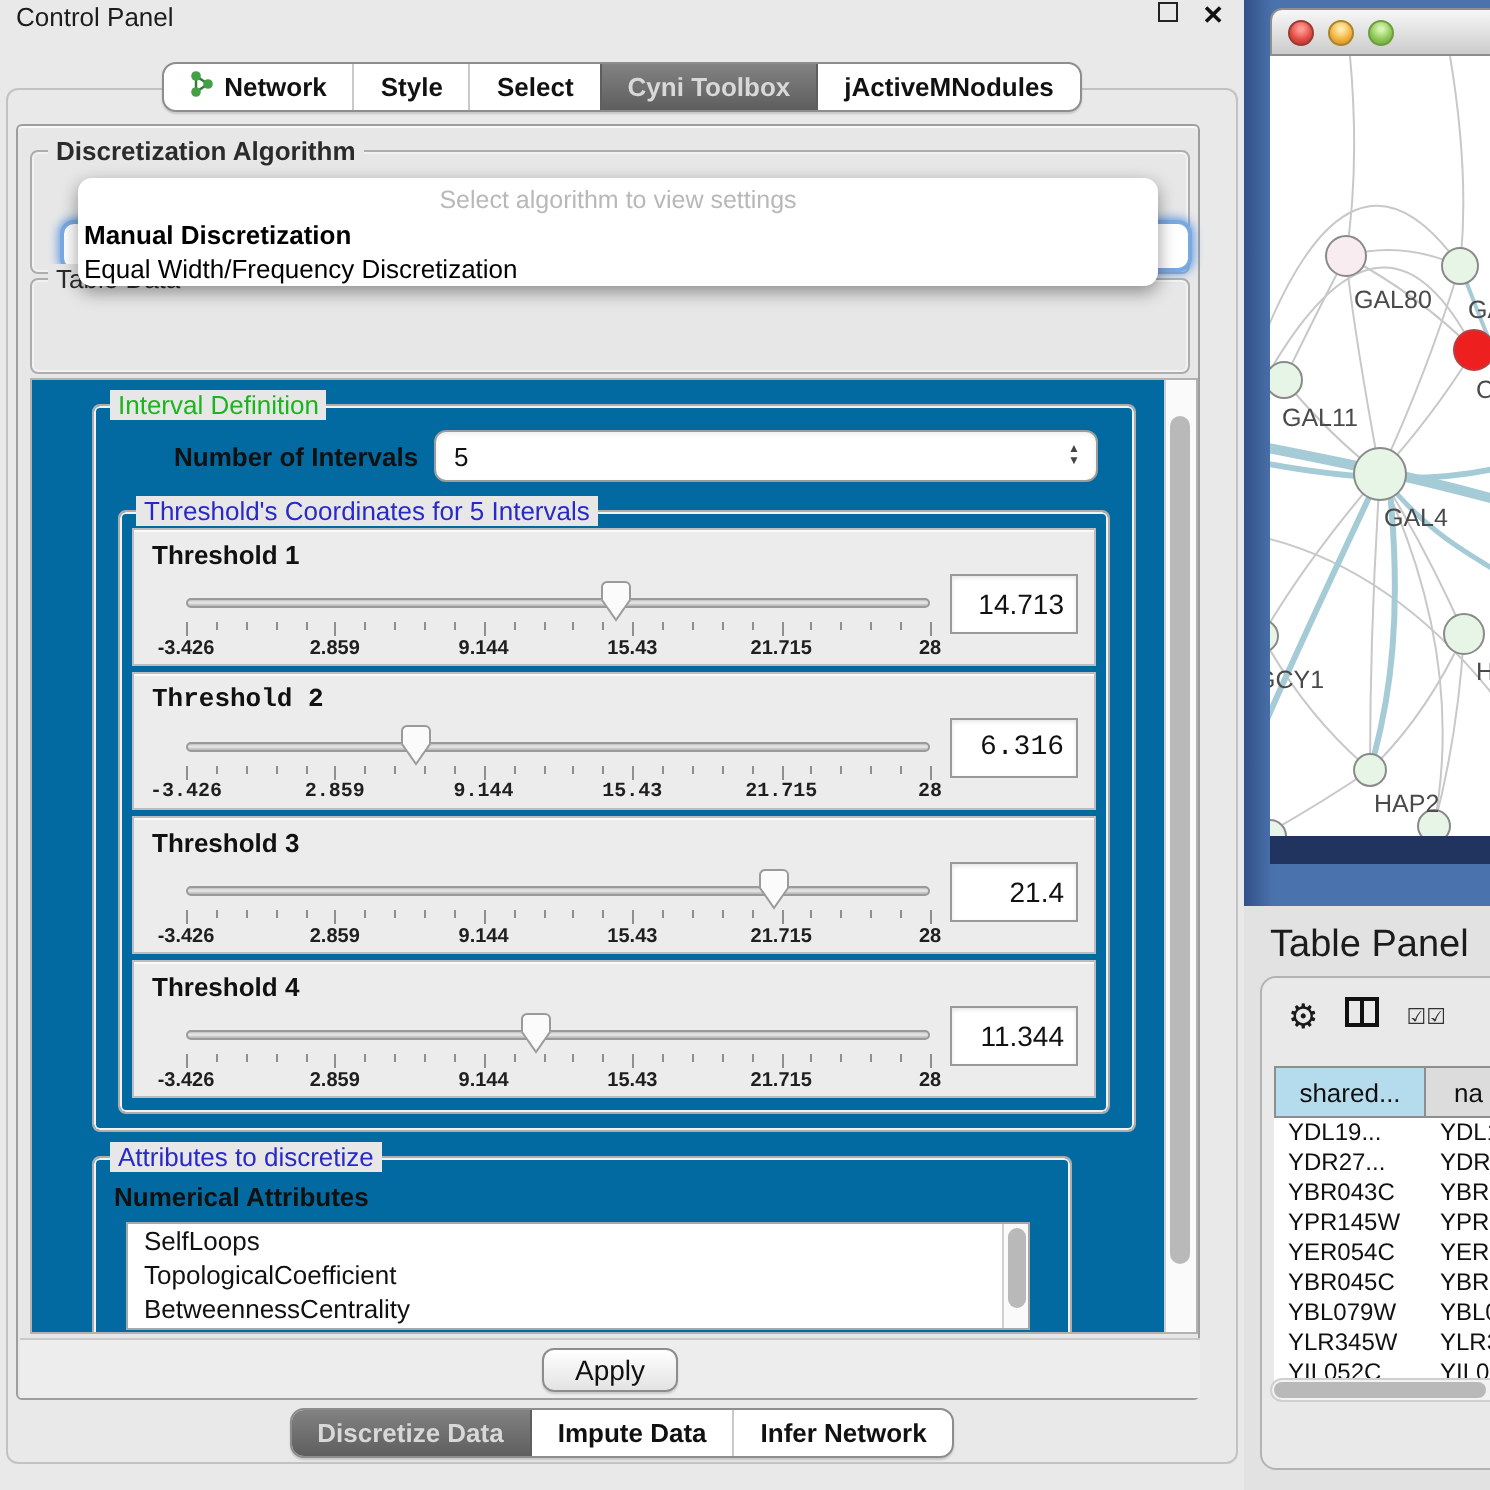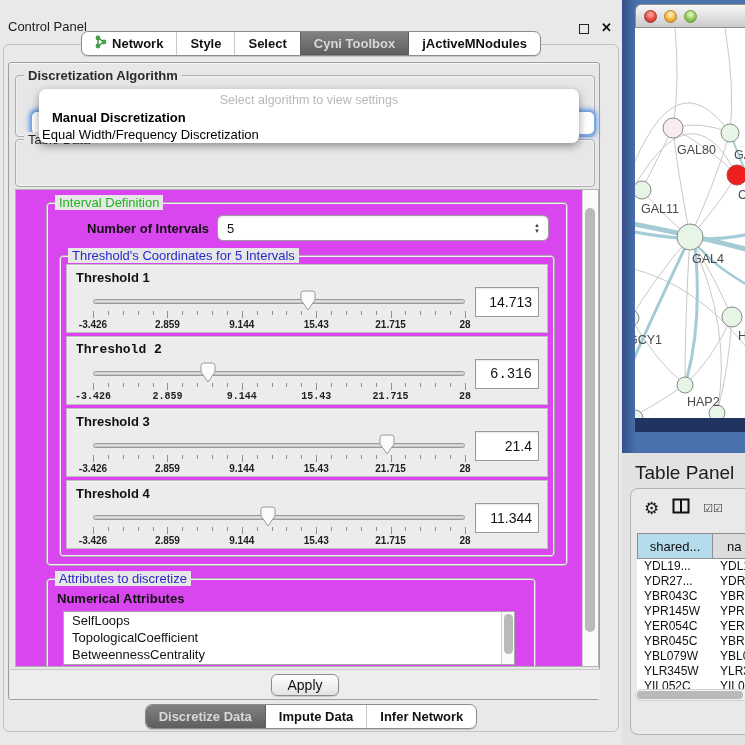--- a/index.html
+++ b/index.html
@@ -1,21 +1,21 @@
 <!DOCTYPE html>
 <html><head>
 <meta charset="utf-8">
 <style>
   * { margin:0; padding:0; box-sizing:border-box; }
   html,body { width:745px; height:745px; overflow:hidden;
     font-family:"Liberation Sans", sans-serif; background:#e9e9e9; }
 
   
   #control-panel { position:absolute; left:0; top:0; width:622px; height:745px; background:#e9e9e9; }
-  #cp-titlebar { position:absolute; left:0; top:12px; width:100%; height:22px; display:flex; align-items:flex-end; }
+  #cp-titlebar { position:absolute; left:0; top:1px; width:100%; height:22px; display:flex; align-items:flex-start; }
   #cp-title { font-size:13px; color:#1c1c1c; padding-left:8px; flex:1; }
   #float-icon { width:10px; height:10px; border:1.5px solid #222; margin-right:12px; }
   #close-icon { font-size:13px; font-weight:bold; color:#111; margin-right:10px; line-height:1; }
 
   #cp-outline { position:absolute; left:3px; top:44px; width:616px; height:688px;
     border:1px solid #c2c2c2; border-radius:6px; }
 
   .seg-bar { position:absolute; width:622px; display:flex; justify-content:center; }
   #cp-tabbar { top:31px; } #bottom-tabbar { top:704px; }
   .seg-control { display:inline-flex; background:#fff; border:1px solid #8d8d8d; border-radius:7px;
@@ -37,32 +37,32 @@
   .tlabel.blue  { color:#2929c8; }
   .tlabel.bold  { font-weight:bold; }
 
   #algo-box { left:6px; top:12px; width:580px; height:62px; }
   #algo-combo { position:absolute; left:14px; top:34px; width:566px; height:26px; background:#fff;
     border:2px solid #7aa8e0; border-radius:7px; box-shadow:0 0 5px 1px rgba(90,150,230,.9); }
   #algo-popup { position:absolute; left:30px; top:26px; width:540px; height:54px; background:#fff;
     border-radius:7px; box-shadow:0 3px 9px rgba(0,0,0,.4); z-index:30; padding-top:2px; }
   #algo-placeholder { font-size:12.5px; color:#b8b8b8; text-align:center; height:18px; line-height:18px; }
   .algo-option { font-size:13px; color:#000; height:17px; line-height:17px; padding-left:3px; white-space:nowrap; }
-  .algo-option.first { font-weight:bold;margin-left:10px; }
+  .algo-option.first { font-weight:bold; }
 
   #tabledata-box { left:6px; top:76px; width:580px; height:48px; }
   .combo { position:absolute; background:#fff; border:1px solid #9c9c9c; border-radius:6px;
     font-size:13px; color:#111; display:flex; align-items:center; padding-left:9px;
     box-shadow:inset 0 1px 2px rgba(0,0,0,.08); }
   .spinner { position:absolute; right:8px; top:0; bottom:0; display:flex; flex-direction:column;
     justify-content:center; font-size:6px; color:#444; line-height:6px; }
   #tabledata-combo { left:8px; top:10px; width:564px; height:27px; }
 
   #scroll-area { position:absolute; left:6px; top:126px; width:584px; height:478px;
-    border:1px solid #b2b2b2; background:#d946ef; overflow:hidden;padding-left:16px; }
+    border:1px solid #b2b2b2; background:#0369a1; overflow:hidden;padding-left:16px; }
   .vscroll { position:absolute; background:#fafafa; border-left:1px solid #d0d0d0; }
   .vthumb { position:absolute; left:2px; width:10px; background:#b9b9b9; border-radius:6px; }
   #main-vscroll { right:0; top:0; width:16px; height:476px; }
   #main-vscroll .vthumb { top:18px; height:424px; }
 
   #interval-box { left:30px; top:12px; width:522px; height:364px; }
   #noi-label { position:absolute; left:40px; top:18px; font-size:13px; font-weight:bold; color:#111; }
   #noi-combo { left:170px; top:12px; width:332px; height:26px; }
 
   #thr-box { left:12px; top:52px; width:496px; height:302px; }

